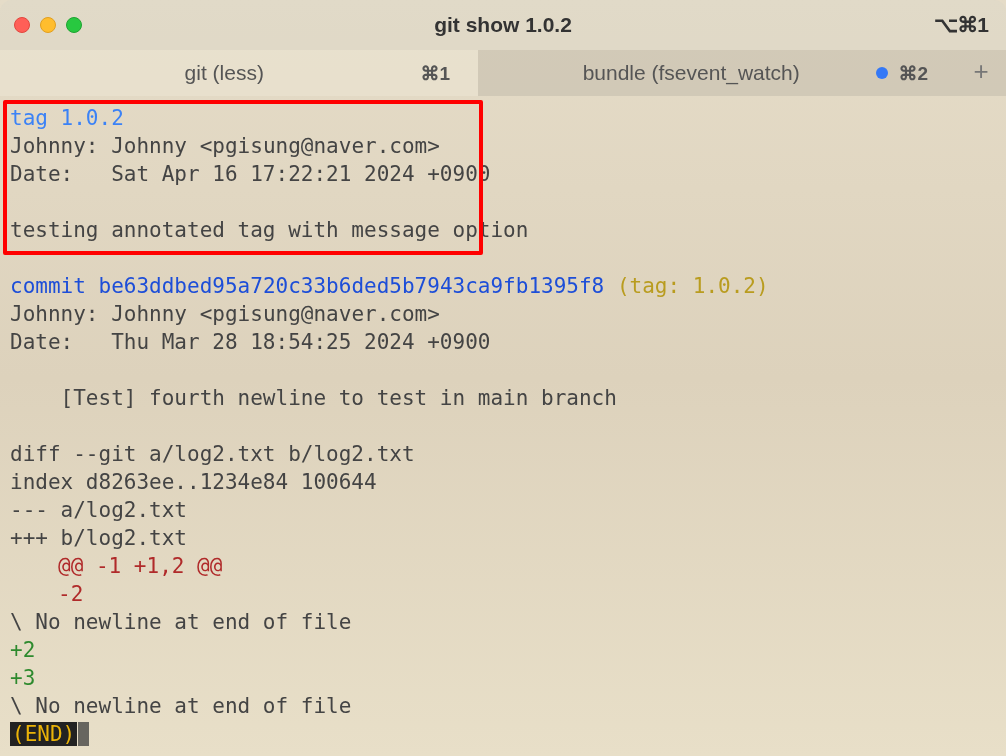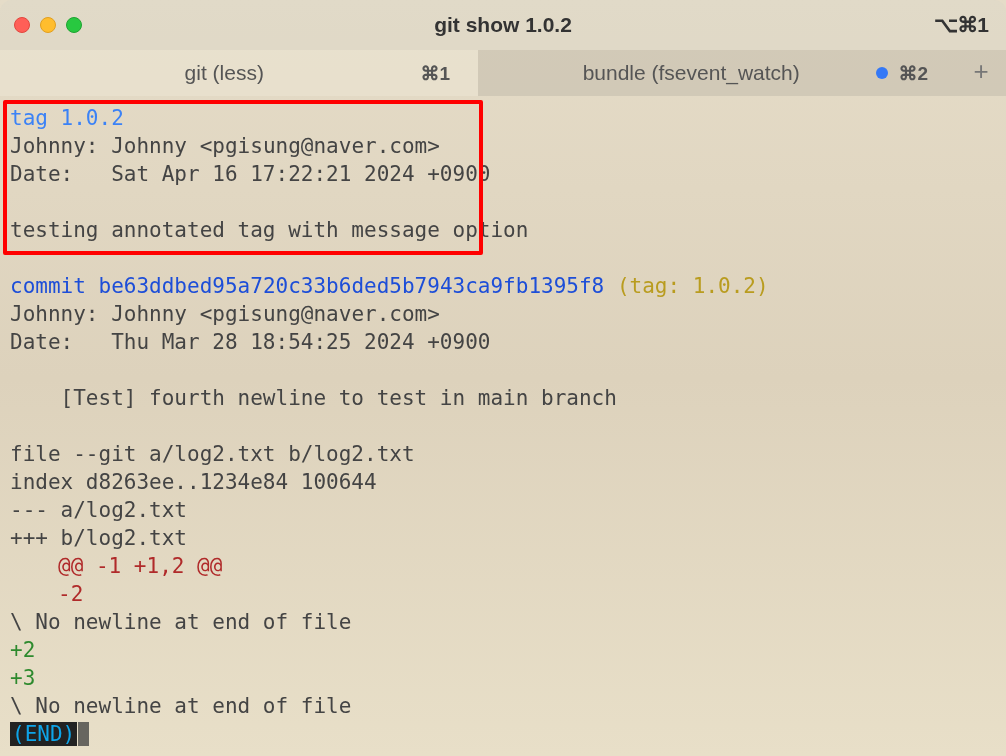--- a/index.html
+++ b/index.html
@@ -117,21 +117,21 @@
       border-radius: 2px;
       pointer-events: none;
     }
     .c-gold { color: #1d4ed8; }
     .c-yellow { color: #b99c1f; }
     .c-red { color: #b02a2a; margin-left: 48px; }
     .c-green { color: #2e8a2e; }
     .c-dimgold { color: #3b82f6; }
     .end-marker {
       background: #222;
-      color: #0ea5e9;
+      color: #eab308;
       padding: 0 2px;
       text-align: right;
     }
     .cursor-block {
       display: inline-block;
       width: 11px;
       height: 24px;
       background: rgba(60,60,60,0.75);
       vertical-align: text-bottom;
       margin-left: 1px;
@@ -177,21 +177,21 @@
 <span><span>Date:</span><span>   Sat Apr 16 17:22:21 2024 +0900</span></span>
 
 <span>testing annotated tag with message option</span>
 
 <span><span class="c-gold">commit </span><span class="c-gold">be63ddbed95a720c33b6ded5b7943ca9fb1395f8</span><span class="c-yellow"> (</span><span class="c-yellow">tag: 1.0.2</span><span class="c-yellow">)</span></span>
 <span><span>Johnny:</span><span> Johnny &lt;pgisung@naver.com&gt;</span></span>
 <span><span>Date:</span><span>   Thu Mar 28 18:54:25 2024 +0900</span></span>
 
 <span>    [Test] fourth newline to test in main branch</span>
 
-<span>file --git a/log2.txt b/log2.txt</span>
+<span>diff --git a/log2.txt b/log2.txt</span>
 <span>index d8263ee..1234e84 100644</span>
 <span>--- a/log2.txt</span>
 <span>+++ b/log2.txt</span>
 <span class="c-red">@@ -1 +1,2 @@</span>
 <span class="c-red">-2</span>
 <span>\ No newline at end of file</span>
 <span class="c-green">+2</span>
 <span class="c-green">+3</span>
 <span>\ No newline at end of file</span>
 <span class="end-marker">(END)</span><span class="cursor-block"></span></pre>

